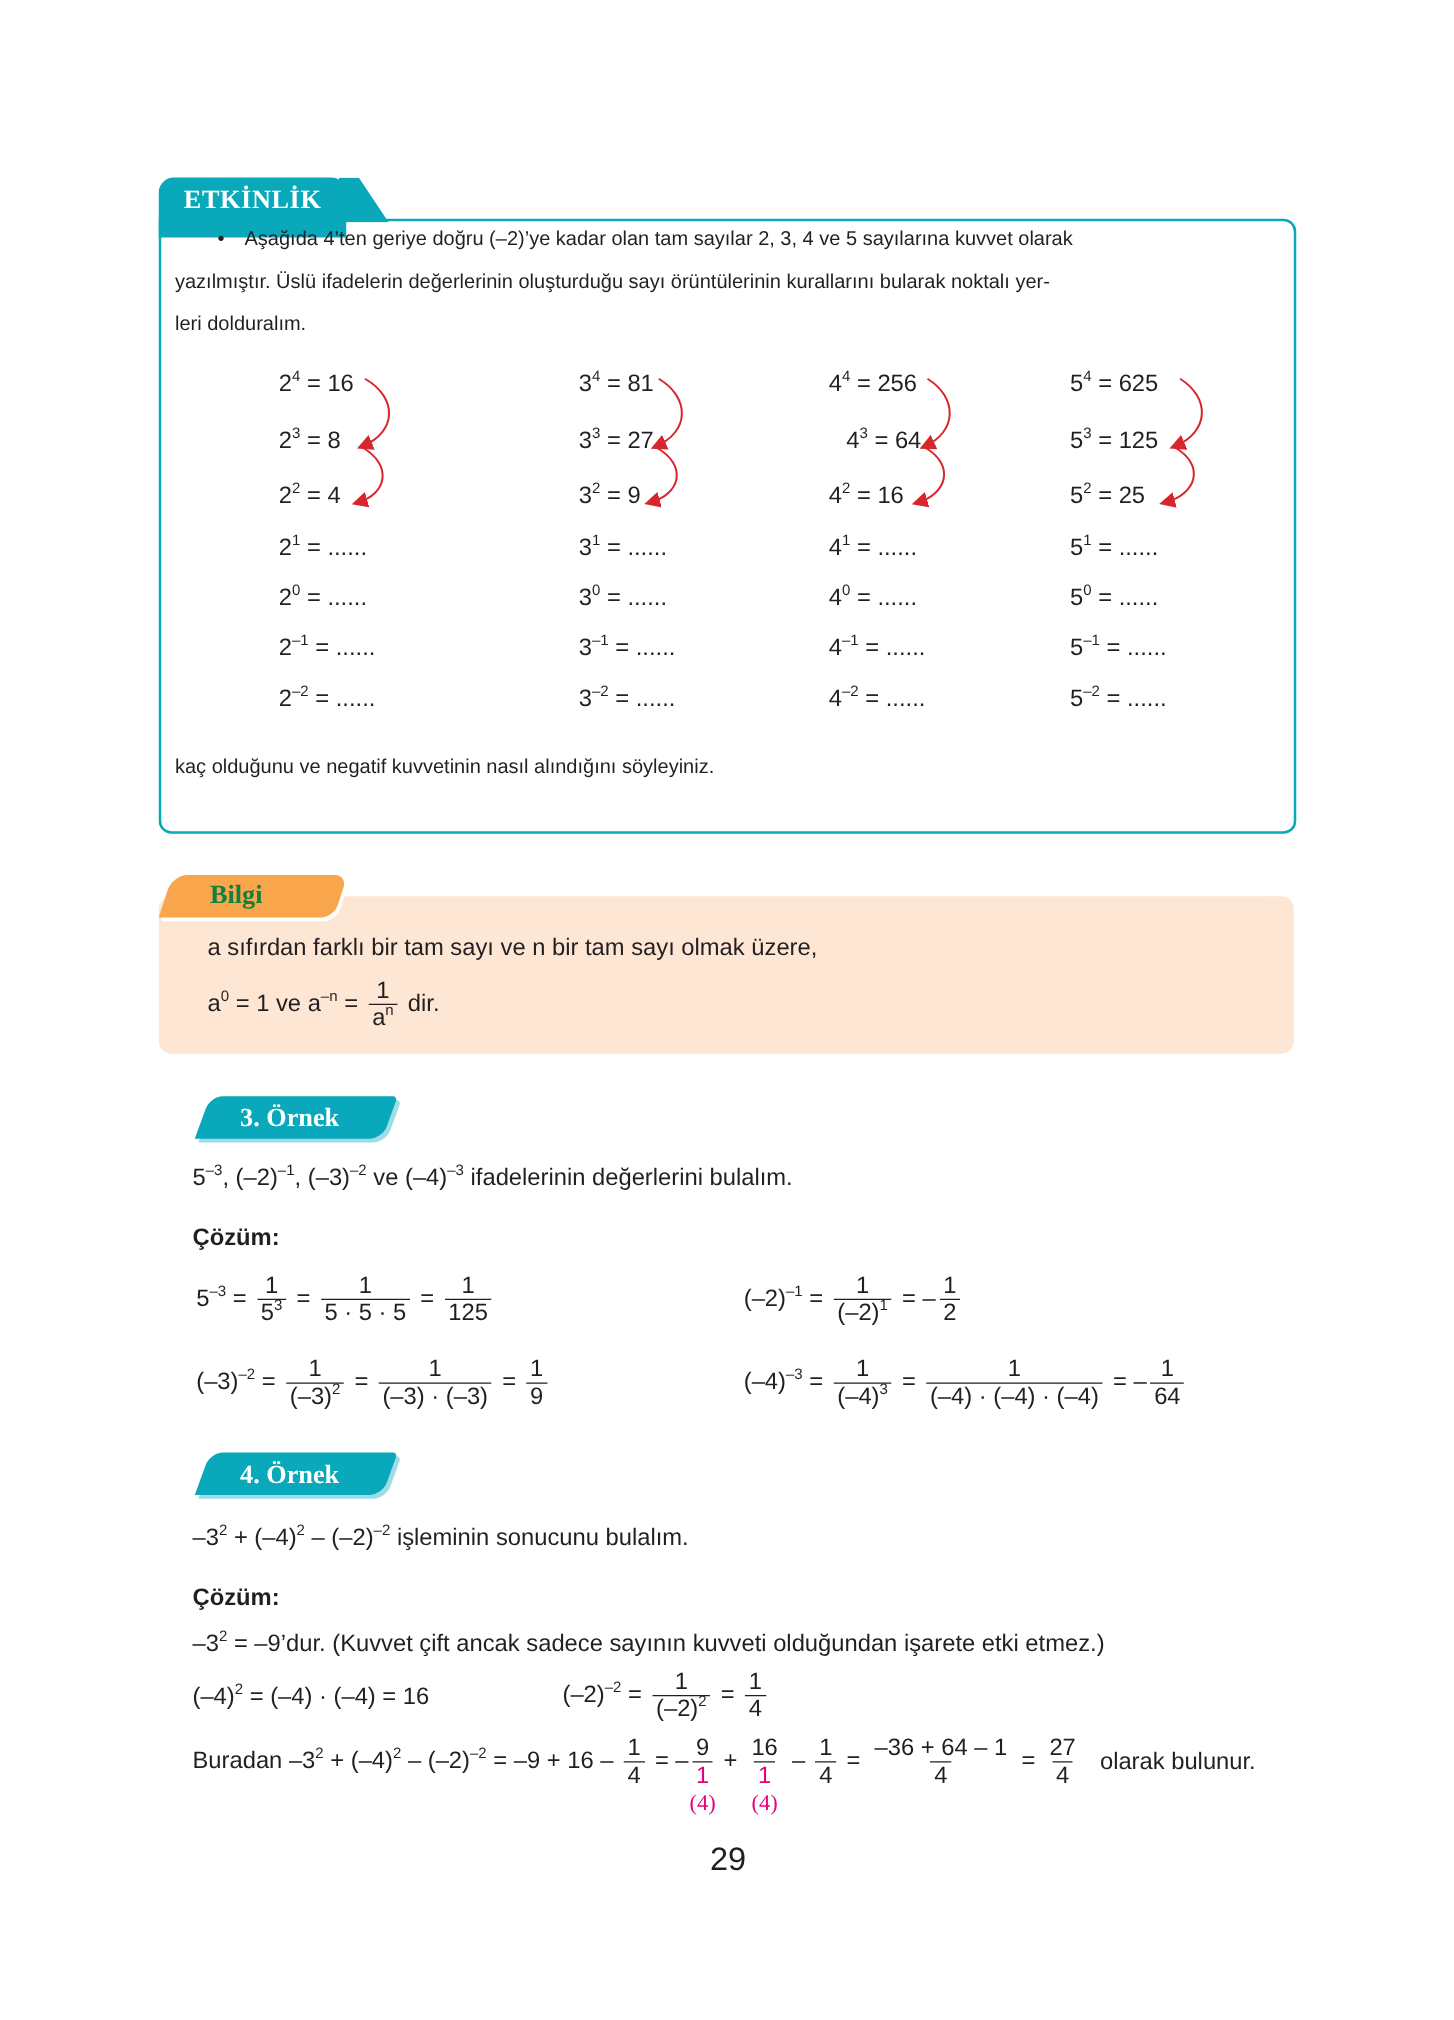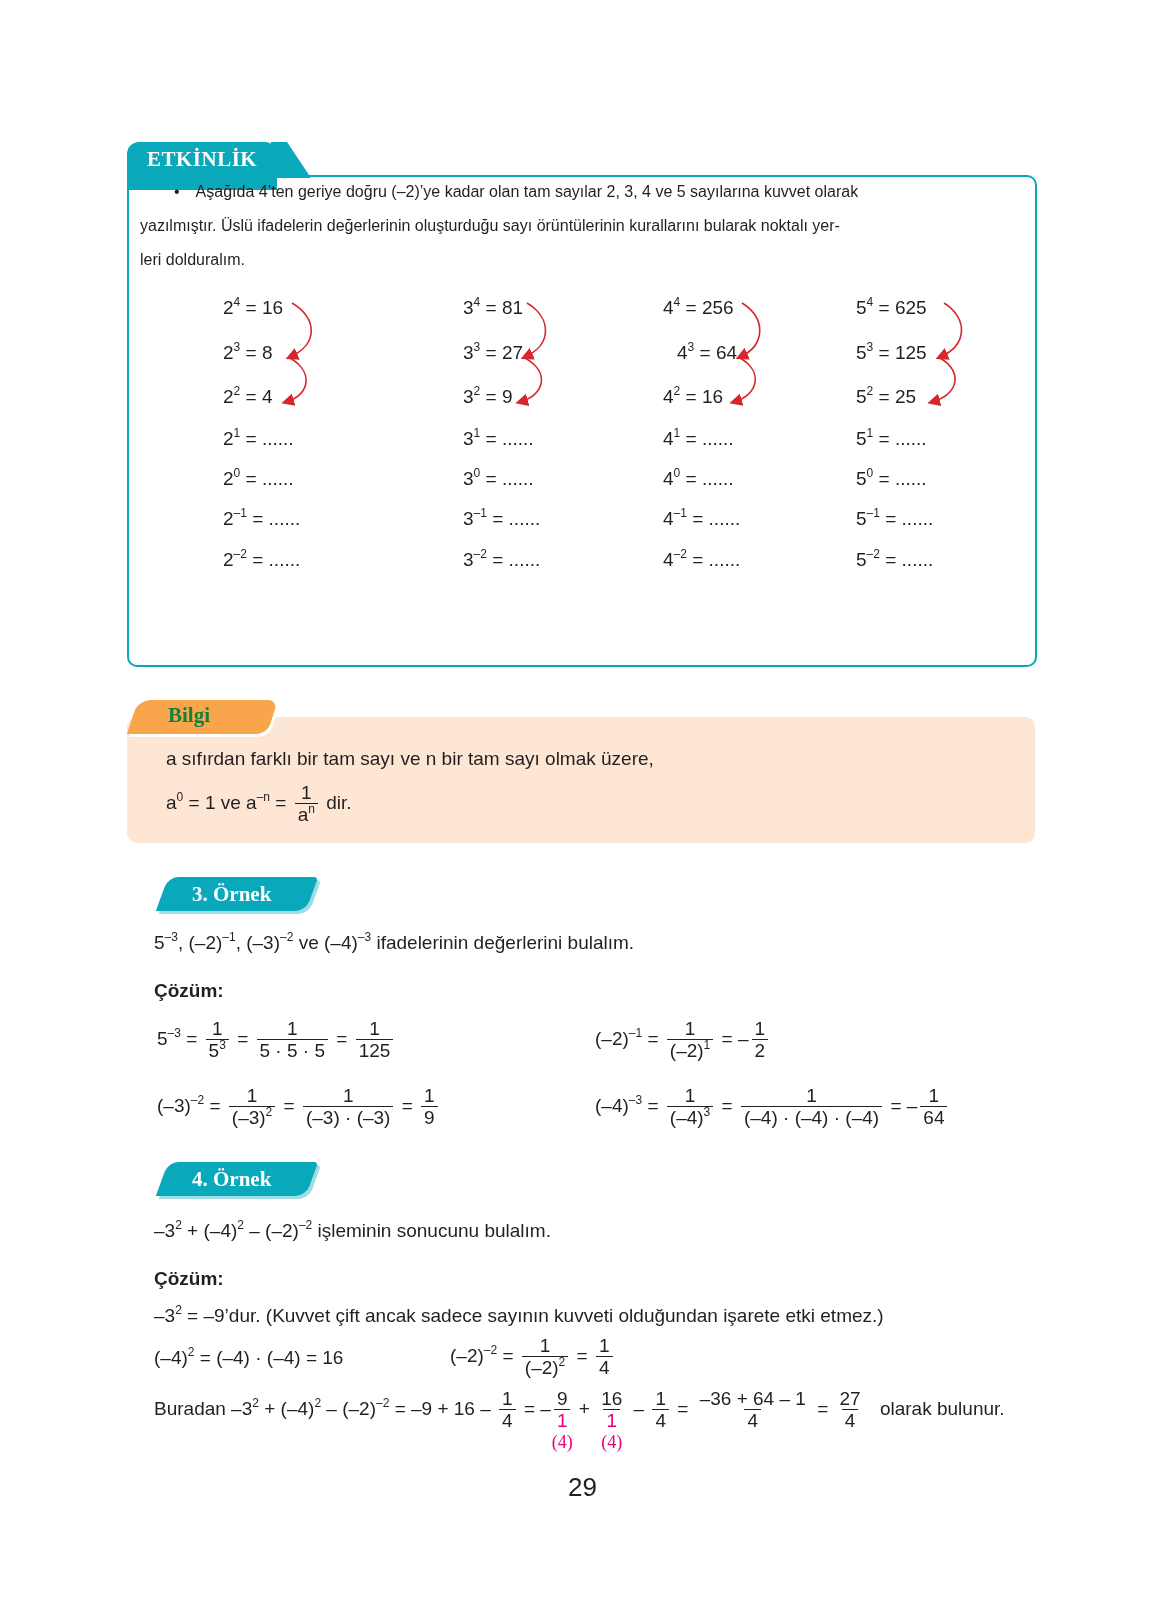--- a/index.html
+++ b/index.html
@@ -96,20 +96,21 @@
     <path d="M527,303 C552,318 552,345 525,357"></path>
     <path d="M525,358 C550,372 545,395 520,402"></path>
     <path d="M742,303 C766,318 766,345 740,357"></path>
     <path d="M740,358 C764,372 758,395 734,402"></path>
     <path d="M944,303 C968,318 968,345 940,357"></path>
     <path d="M940,358 C964,372 958,395 932,402"></path>
   </g>
 </svg>
 
 <div class="abs para" style="top:597px;">
+  <div>kaç olduğunu ve negatif kuvvetinin nasıl alındığını söyleyiniz.</div>
 </div>
 
 <div class="abs bilgi-box"></div>
 <div class="abs bilgi-tab"></div>
 <div class="abs bilgi-label serif">Bilgi</div>
 <div class="line" style="left:166px;top:748px;">a sıfırdan farklı bir tam sayı ve n bir tam sayı olmak üzere,</div>
 <div class="line" style="left:166px;top:782px;">
   <span>a</span><sup>0</sup><span> = 1 ve a</span><sup>–n</sup><span> =</span>
   <span class="frac">
       <span class="num">1</span>

